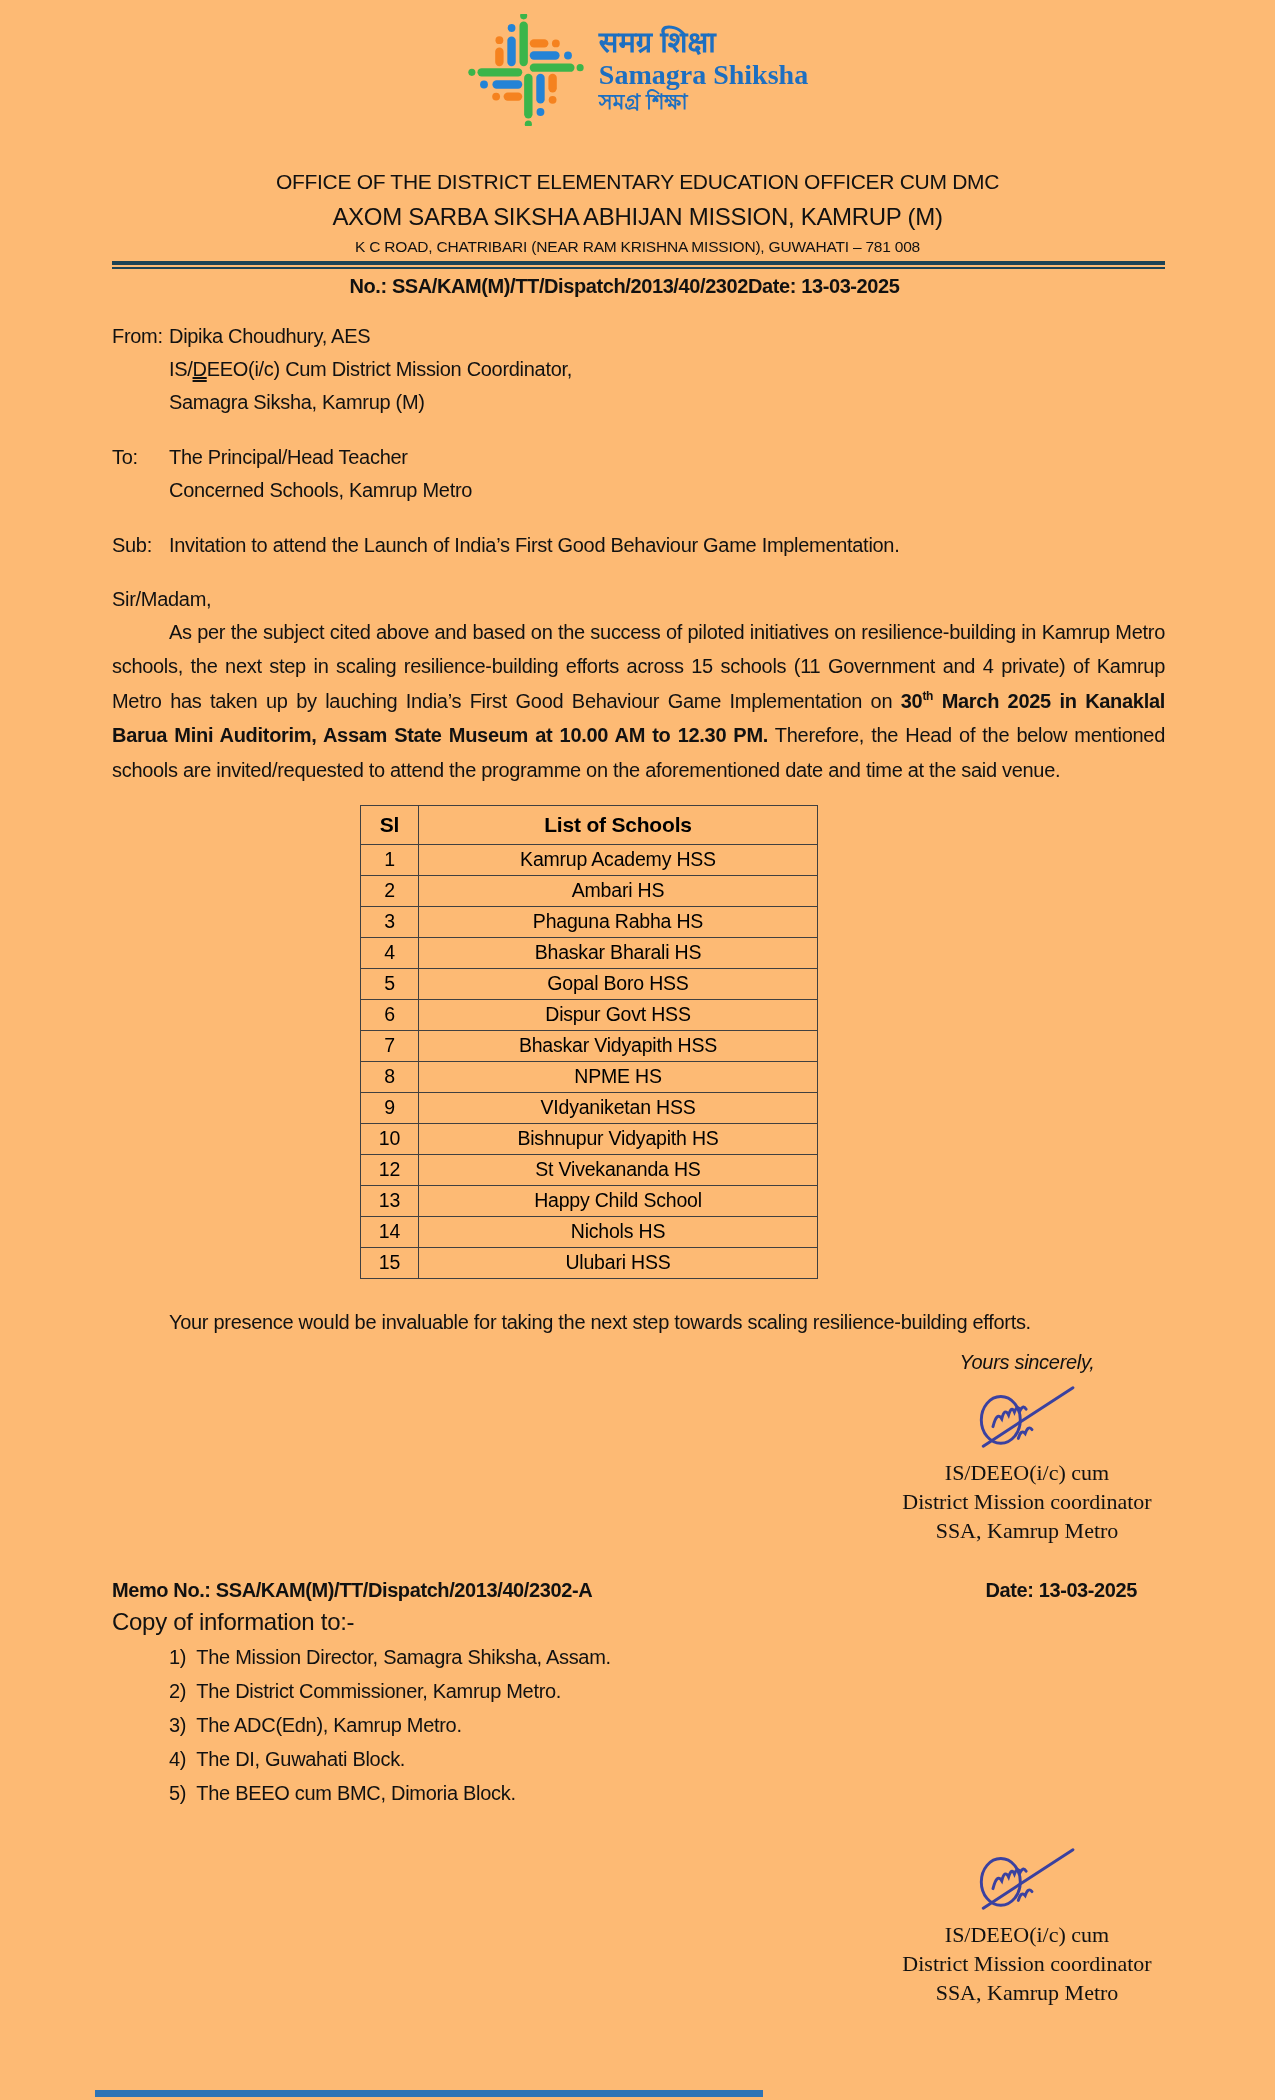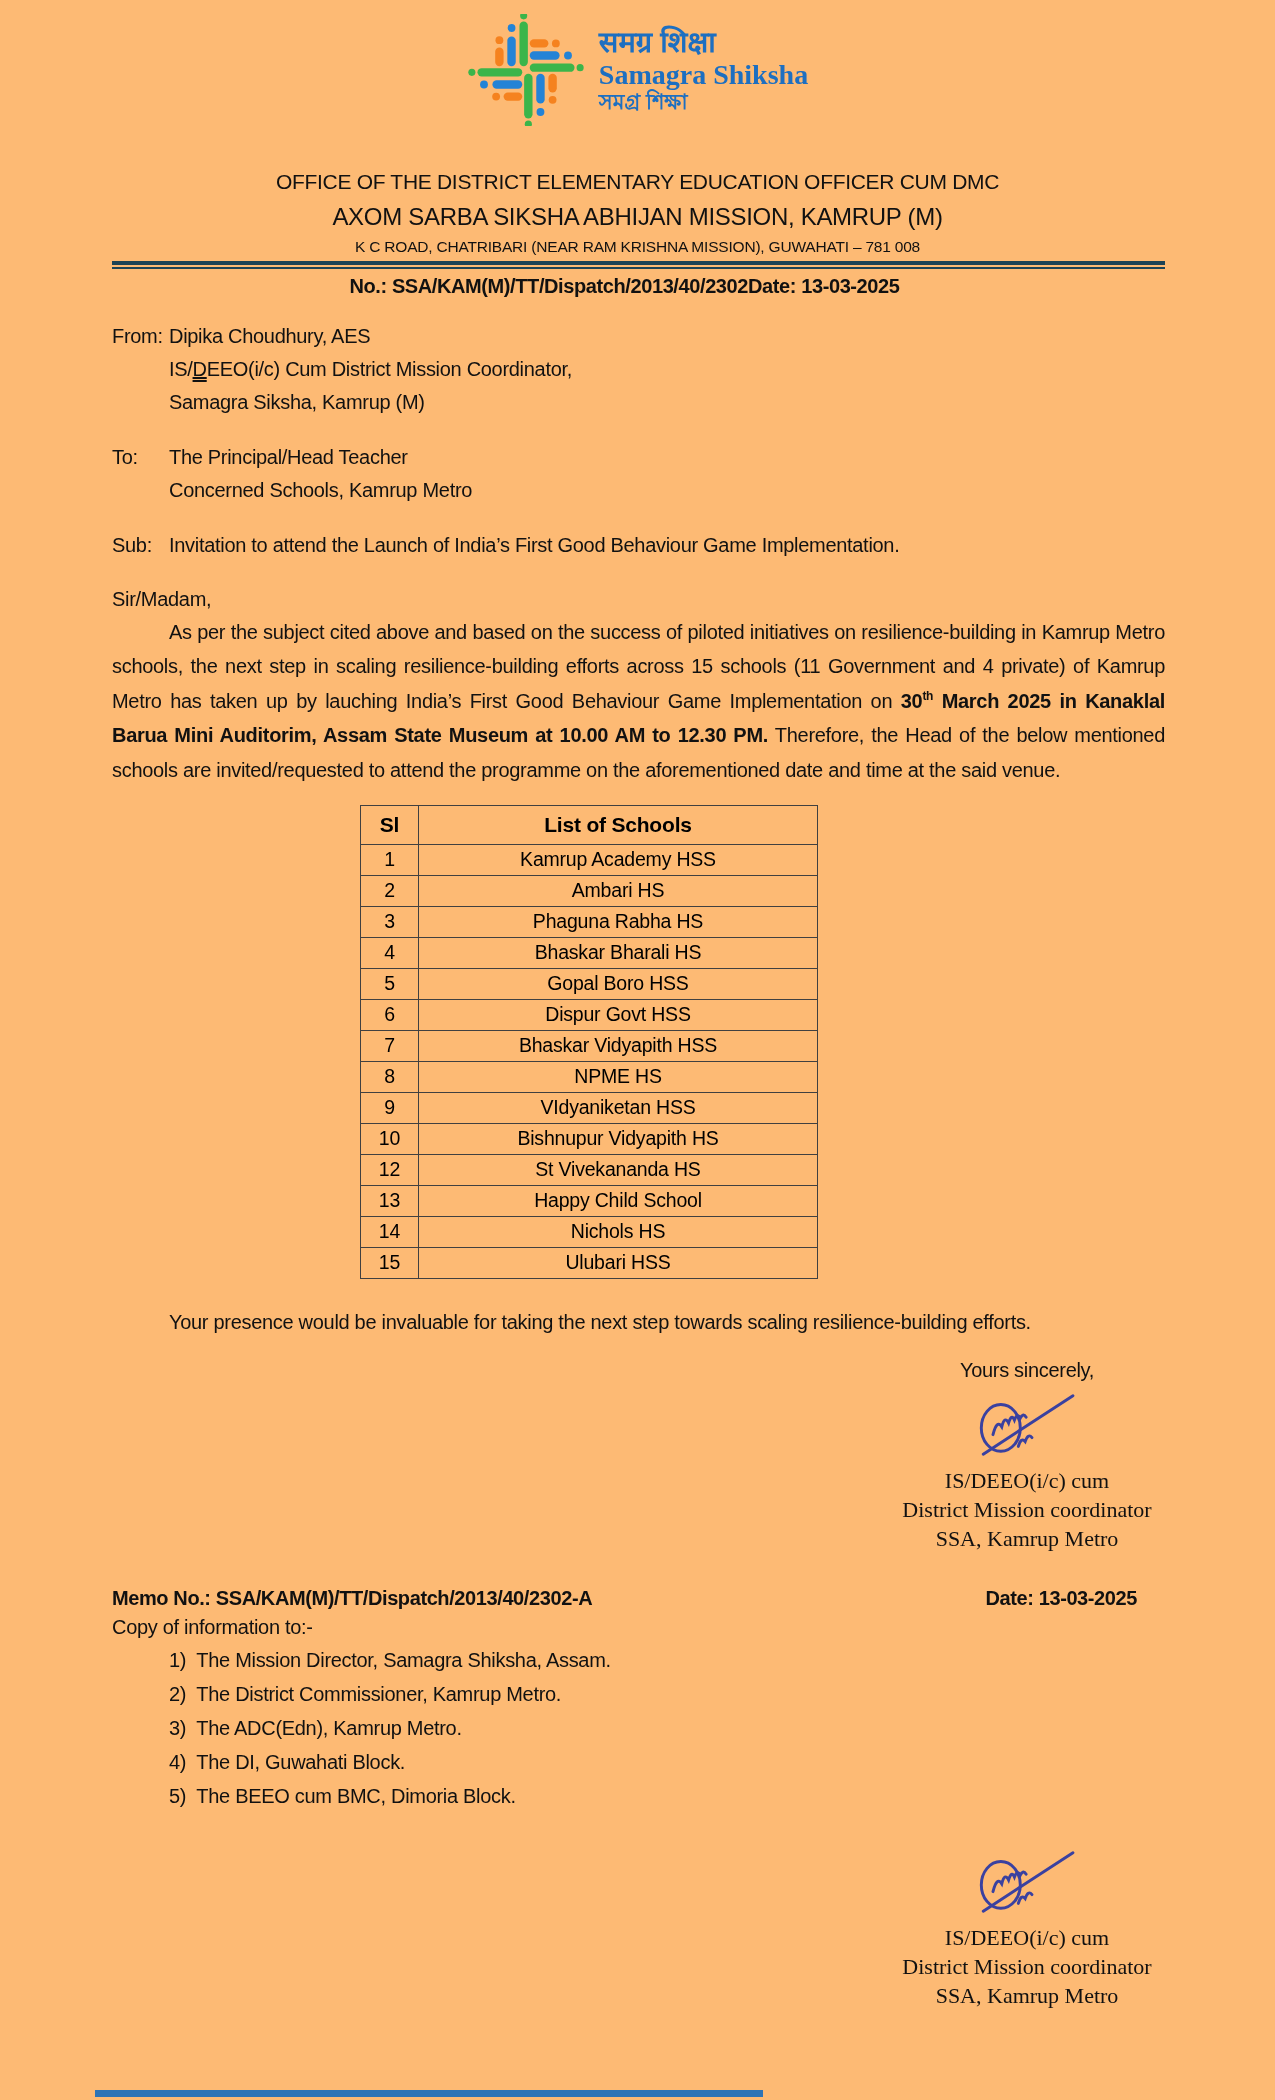--- a/index.html
+++ b/index.html
@@ -64,29 +64,29 @@
   .schools-table td{height:30px;}
   .col-sl{width:57px;}
   .col-school{width:398px;}
 
   
   .closing-para{
     margin-top:26px;font-size:20px;letter-spacing:-0.3px;line-height:1.7;
     text-align:justify;text-indent:57px;
   }
   .sig-block{width:360px;margin-left:735px;text-align:center;}
-  .sincerely{font-size:20px;letter-spacing:-0.3px;margin-top:20px;}
+  .sincerely{font-size:20px;letter-spacing:-0.3px;margin-top:12px;font-style:italic;}
   .sig-scribble{height:78px;margin-top:2px;}
   .sig-lines{
     font-family:"Liberation Serif", serif;font-size:22px;line-height:1.32;color:#111;
   }
 
   
   .memo-row{display:flex;justify-content:space-between;align-items:baseline;margin-top:34px;}
-  .copy-line{font-size:20px;letter-spacing:-0.3px;margin-top:6px;}
+  .copy-line{font-size:24px;letter-spacing:-0.3px;margin-top:6px;}
   .copy-list{margin:4px 0 0 0;padding-left:57px;list-style:none;counter-reset:cp;}
   .copy-list li{
     counter-increment:cp;font-size:20px;letter-spacing:-0.3px;line-height:1.7;
   }
   .copy-list li::before{content:counter(cp) ")  ";white-space:pre;}
 
   .bottom-bar{
     position:absolute;left:95px;bottom:3px;width:668px;height:7px;background:#2e74b5;
   }
 </style>

